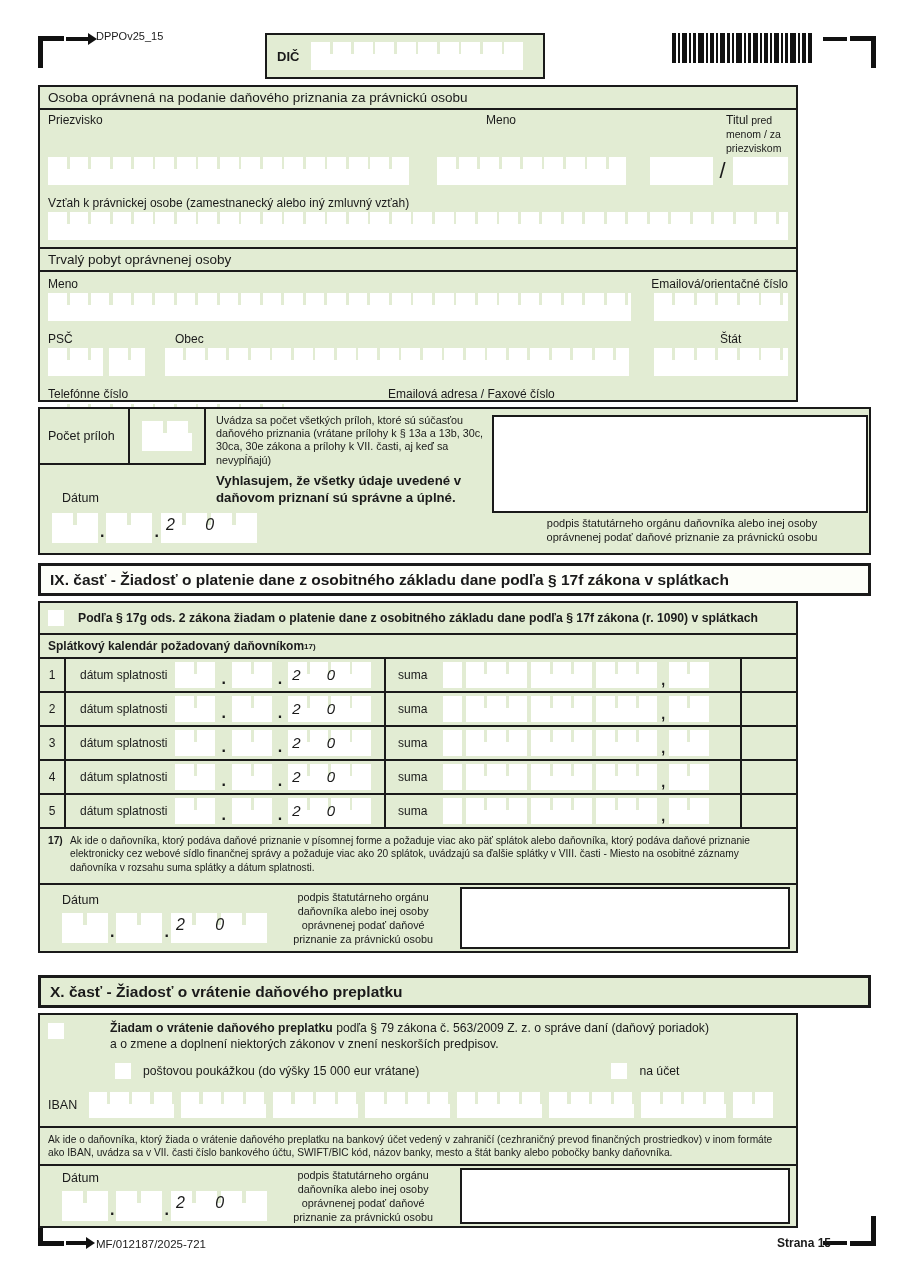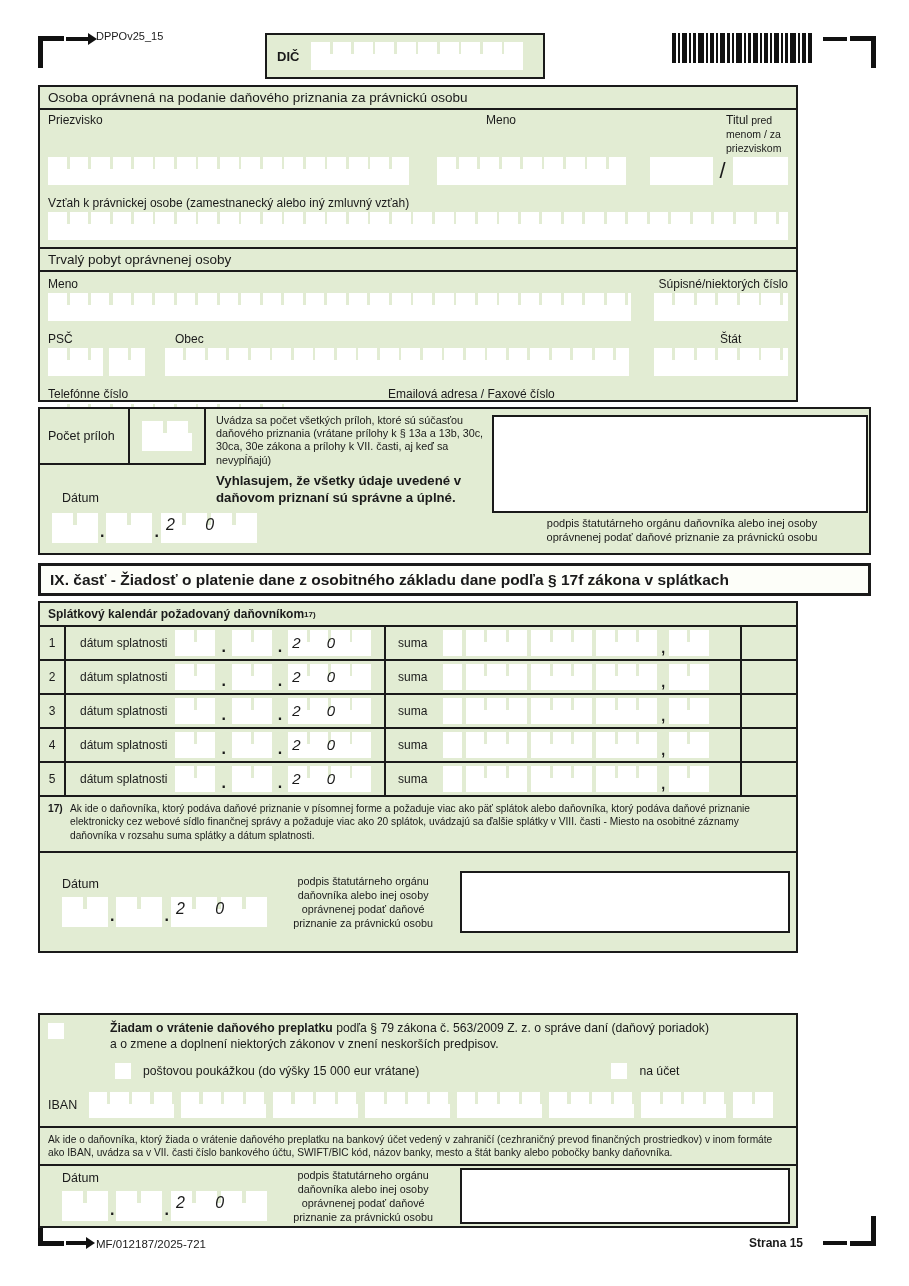--- a/index.html
+++ b/index.html
@@ -23,21 +23,21 @@
   .bl-v{left:38px;bottom:40px;width:5px;height:30px;}
   .bl-h{left:38px;bottom:40px;width:26px;height:5px;}
   .bl-stub{left:66px;bottom:41px;width:20px;height:4px;}
   .bl-arrow{position:absolute;left:86px;bottom:37px;width:0;height:0;border-left:9px solid #111;border-top:6px solid transparent;border-bottom:6px solid transparent;}
   .br-v{right:33px;bottom:40px;width:5px;height:30px;}
   .br-h{right:33px;bottom:40px;width:26px;height:5px;}
   .br-stub{right:62px;bottom:41px;width:24px;height:4px;}
 
   .formcode{position:absolute;left:96px;top:30px;font-size:11px;}
   .footcode{position:absolute;left:96px;bottom:36px;font-size:11.5px;}
-  .pagenum{position:absolute;right:106px;bottom:36px;font-size:12px;font-weight:bold;}
+  .pagenum{position:absolute;right:78px;bottom:36px;font-size:12px;font-weight:bold;}
 
   
   .dicbox{position:absolute;left:265px;top:33px;width:280px;height:46px;background:var(--green);border:2.5px solid var(--bd);display:flex;align-items:center;padding:0 10px;gap:12px;}
   .diclabel{font-weight:bold;font-size:13px;}
   .barcode{position:absolute;left:672px;top:33px;width:140px;height:30px;}
 
   
   .comb{display:inline-block;height:28px;background:#fff;position:relative;vertical-align:middle;}
   .comb::before{content:"";position:absolute;top:0;left:0;right:0;height:12px;
     background-image:repeating-linear-gradient(90deg, transparent 0px, transparent 18.5px, var(--green) 18.5px, var(--green) 21.5px);}
@@ -194,21 +194,21 @@
       <span>Vzťah k právnickej osobe (zamestnanecký alebo iný zmluvný vzťah)</span>
     </div>
     <div class="fieldrow">
       <span class="comb" style="width:813px;"></span>
     </div>
 
     <div class="subhdr">Trvalý pobyt oprávnenej osoby</div>
 
     <div class="lblrow" style="margin-top:2px;">
       <span style="flex:1;">Meno</span>
-      <span>Súpisné/niektorých číslo</span>
+      <span>Emailová/orientačné číslo</span>
     </div>
     <div class="fieldrow">
       <span class="comb" style="width:642px;"></span>
       <span class="comb" style="width:148px;margin-left:23px;"></span>
     </div>
 
     <div class="lblrow" style="margin-top:4px;">
       <span style="width:127px;">PSČ</span>
       <span style="width:545px;">Obec</span>
       <span>Štát</span>
@@ -246,20 +246,24 @@
     <div class="sigbox decl-sig"></div>
     <div class="decl-cap">
       <span style="display:block;">podpis štatutárneho orgánu daňovníka alebo inej osoby</span>
       <span style="display:block;">oprávnenej podať daňové priznanie za právnickú osobu</span>
     </div>
   </div>
 
   <div class="sechdr hdr9">IX. časť - Žiadosť o platenie dane z osobitného základu dane podľa § 17f zákona v splátkach</div>
 
   <div class="panel s9">
+    <div class="s9chk">
+      <span class="chk"></span>
+      <span class="boldtxt">Podľa § 17g ods. 2 zákona žiadam o platenie dane z osobitného základu dane podľa § 17f zákona (r. 1090) v splátkach</span>
+    </div>
     <div class="s9sched">
       <span>Splátkový kalendár požadovaný daňovníkom</span>
         <sup>17)</sup>
     </div>
 
     <div class="srow">
       <div class="sidx">1</div>
       <div class="sdatecol">
           <span class="lab">dátum splatnosti</span>
           <span class="comb sm" style="width:40px;"></span>
@@ -392,20 +396,21 @@
       <div class="capcol">
         <span style="display:block;">podpis štatutárneho orgánu</span>
         <span style="display:block;">daňovníka alebo inej osoby</span>
         <span style="display:block;">oprávnenej podať daňové</span>
         <span style="display:block;">priznanie za právnickú osobu</span>
       </div>
       <div class="sigbox sig9"></div>
     </div>
   </div>
 
+  <div class="sechdr hdr10">X. časť - Žiadosť o vrátenie daňového preplatku</div>
 
   <div class="panel s10">
     <div class="x1">
       <span class="chk" style="margin-top:2px;"></span>
       <span class="txt"><b>Žiadam o vrátenie daňového preplatku</b><span> podľa § 79 zákona č. 563/2009 Z. z. o správe daní (daňový poriadok)</span><br><span>a o zmene a doplnení niektorých zákonov v znení neskorších predpisov.</span></span>
     </div>
     <div class="x2">
       <span class="chk"></span>
       <span>poštovou poukážkou (do výšky 15 000 eur vrátane)</span>
       <span class="second">

